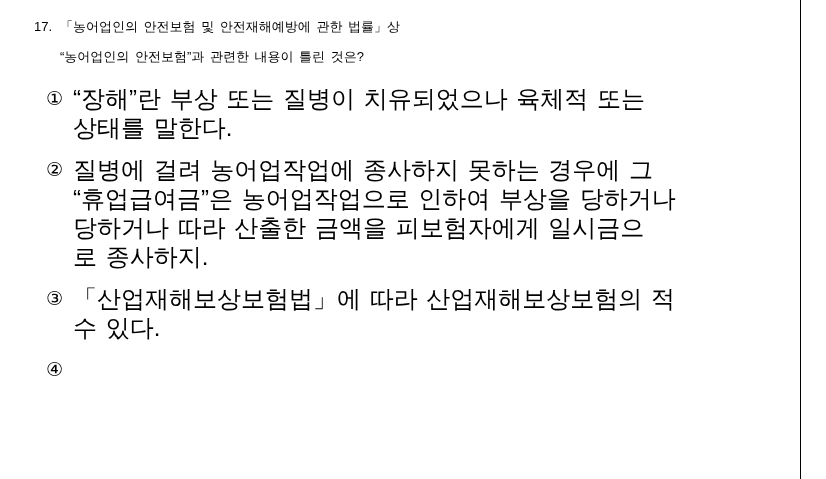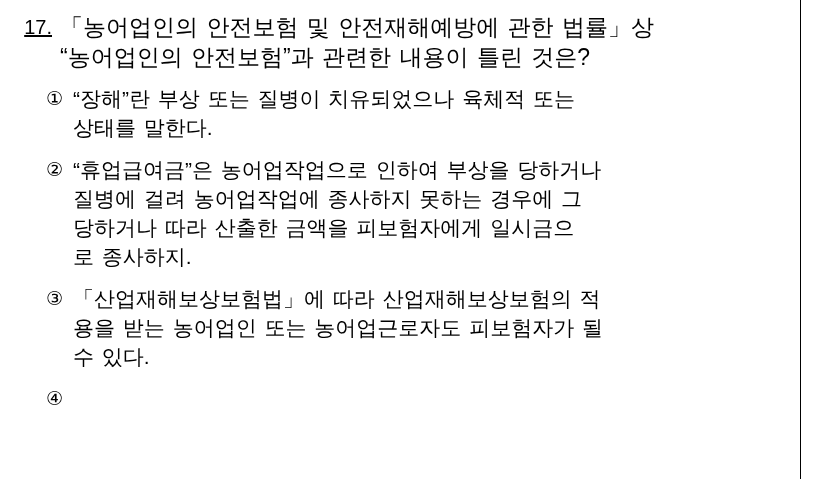--- a/index.html
+++ b/index.html
@@ -38,31 +38,30 @@
     top: 12px;
     width: 770px;
   }
   .question-stem {
     display: flex;
     align-items: flex-start;
   }
   .q-number {
     flex: 0 0 auto;
     width: 44px;
-    font-size: 20px;
+    font-size: 13px;
     line-height: 30px;
     text-align: right;
     padding-right: 8px;
     box-sizing: border-box;
     letter-spacing: 0px;
-    text-decoration: underline;
   }
   .q-text {
     flex: 1 1 auto;
-    font-size: 23px;
+    font-size: 13px;
     line-height: 30px;
     word-spacing: 2px;
   }
   .q-text .line {
     white-space: nowrap;
   }
   .choices {
     margin-top: 12px;
     padding-left: 30px;
   }
@@ -73,21 +72,21 @@
   }
   .choice-marker {
     flex: 0 0 auto;
     width: 27px;
     font-size: 19px;
     line-height: 29px;
     text-align: left;
   }
   .choice-text {
     flex: 1 1 auto;
-    font-size: 21px;
+    font-size: 24px;
     line-height: 29px;
     word-spacing: 2px;
   }
   .choice-text .line {
     white-space: nowrap;
   }
 </style>
 </head>
 <body>
 
@@ -111,32 +110,31 @@
         <div class="choice-marker">①</div>
         <div class="choice-text">
           <div class="line">“장해”란 부상 또는 질병이 치유되었으나 육체적 또는</div>
           <div class="line">상태를 말한다.</div>
         </div>
       </div>
 
       <div class="choice">
         <div class="choice-marker">②</div>
         <div class="choice-text">
+          <div class="line">질병에 걸려 농어업작업에 종사하지 못하는 경우에 그</div>
           <div class="line">“휴업급여금”은 농어업작업으로 인하여 부상을 당하거나</div>
-          <div class="line">질병에 걸려 농어업작업에 종사하지 못하는 경우에 그</div>
           <div class="line">당하거나 따라 산출한 금액을 피보험자에게 일시금으</div>
           <div class="line">로 종사하지.</div>
         </div>
       </div>
 
       <div class="choice">
         <div class="choice-marker">③</div>
         <div class="choice-text">
           <div class="line">「산업재해보상보험법」에 따라 산업재해보상보험의 적</div>
-          <div class="line">용을 받는 농어업인 또는 농어업근로자도 피보험자가 될</div>
           <div class="line">수 있다.</div>
         </div>
       </div>
 
       <div class="choice">
         <div class="choice-marker">④</div>
         <div class="choice-text">
         </div>
       </div>
 

